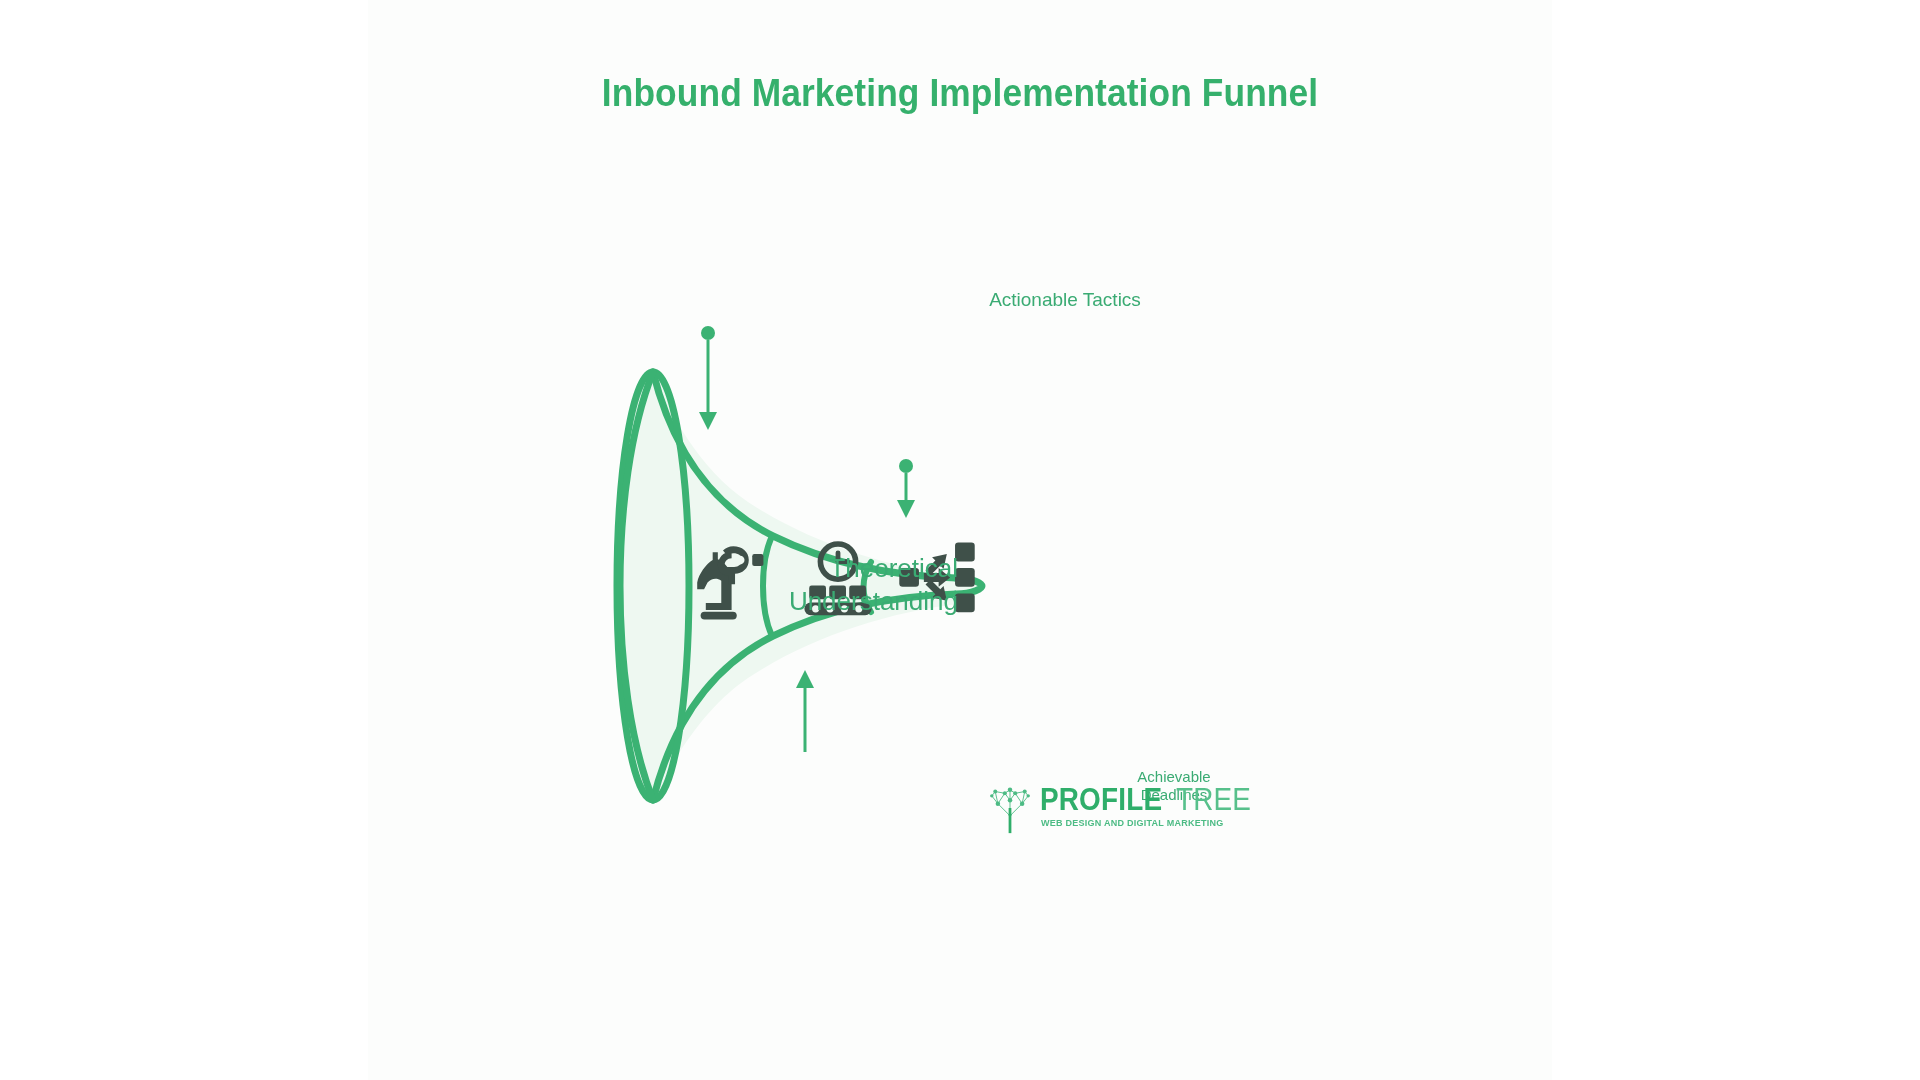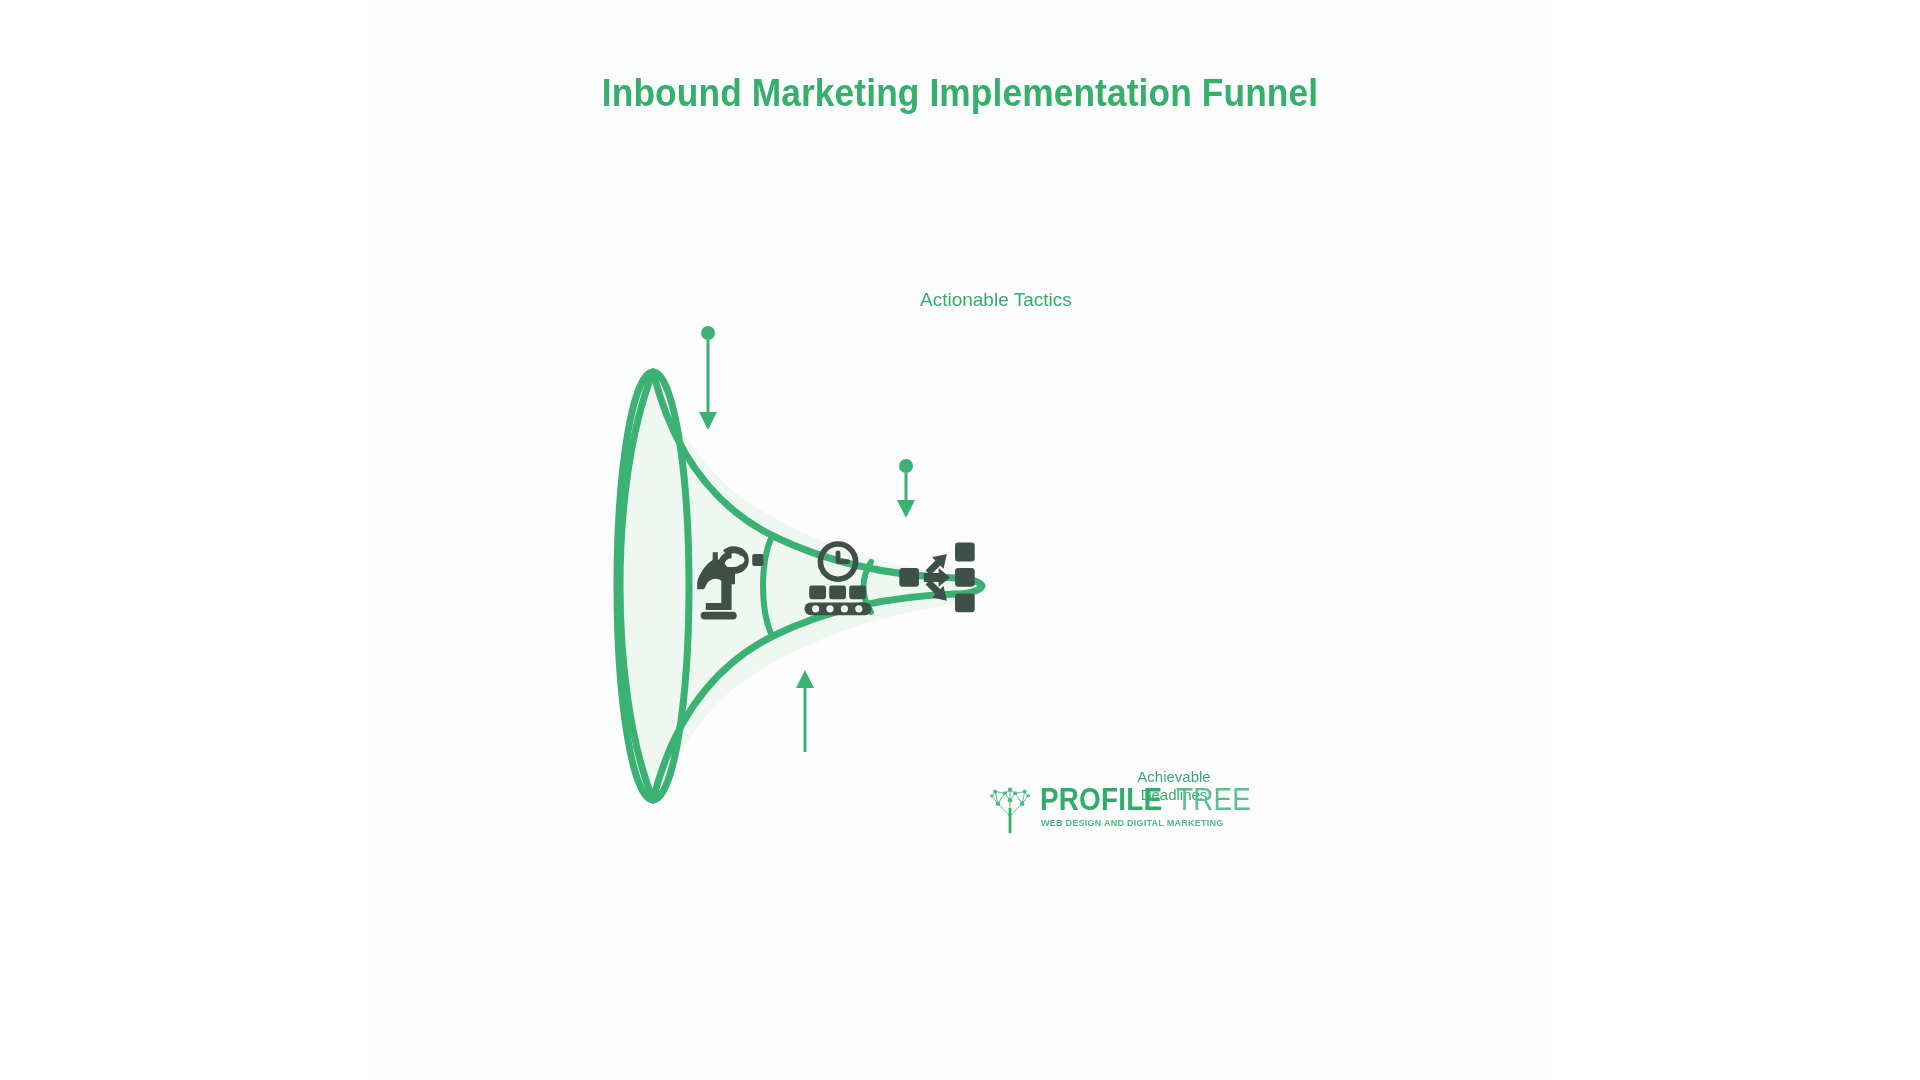--- a/index.html
+++ b/index.html
@@ -55,20 +55,21 @@
     font-family: "Liberation Sans", sans-serif;
     font-weight: 400;
     line-height: 1.22;
     white-space: pre-line;
   }
 
   #label-actionable-tactics {
     left: 552px;
     top: 288px;
     width: 290px;
+    text-align: center;
     font-size: 19px;
   }
 
   #label-efficient-resource {
     left: 760px;
     top: 401px;
     width: 290px;
     text-align: center;
     font-size: 19px;
   }
@@ -306,20 +307,22 @@
         </g>
       </svg>
     </div>
 
     <div class="label" id="label-actionable-tactics">Actionable Tactics</div>
 
 
     <div class="label" id="label-achievable-deadlines">Achievable
 Deadlines</div>
 
+    <div class="label" id="label-theoretical">Theoretical
+Understanding</div>
 
 
     <div id="logo">
       <div id="logo-mark">
         <svg viewBox="0 0 60 62" width="52" height="54" xmlns="http://www.w3.org/2000/svg">
           <g stroke="#4cbb84" stroke-width="1.1" fill="none" opacity="0.95">
             <path d="M30 40 L16 26 M30 40 L44 26 M30 40 L30 22
                      M16 26 L9 17 M16 26 L13 12 M16 26 L24 14
                      M44 26 L51 17 M44 26 L47 12 M44 26 L36 14
                      M30 22 L24 14 M30 22 L36 14 M30 22 L30 10

